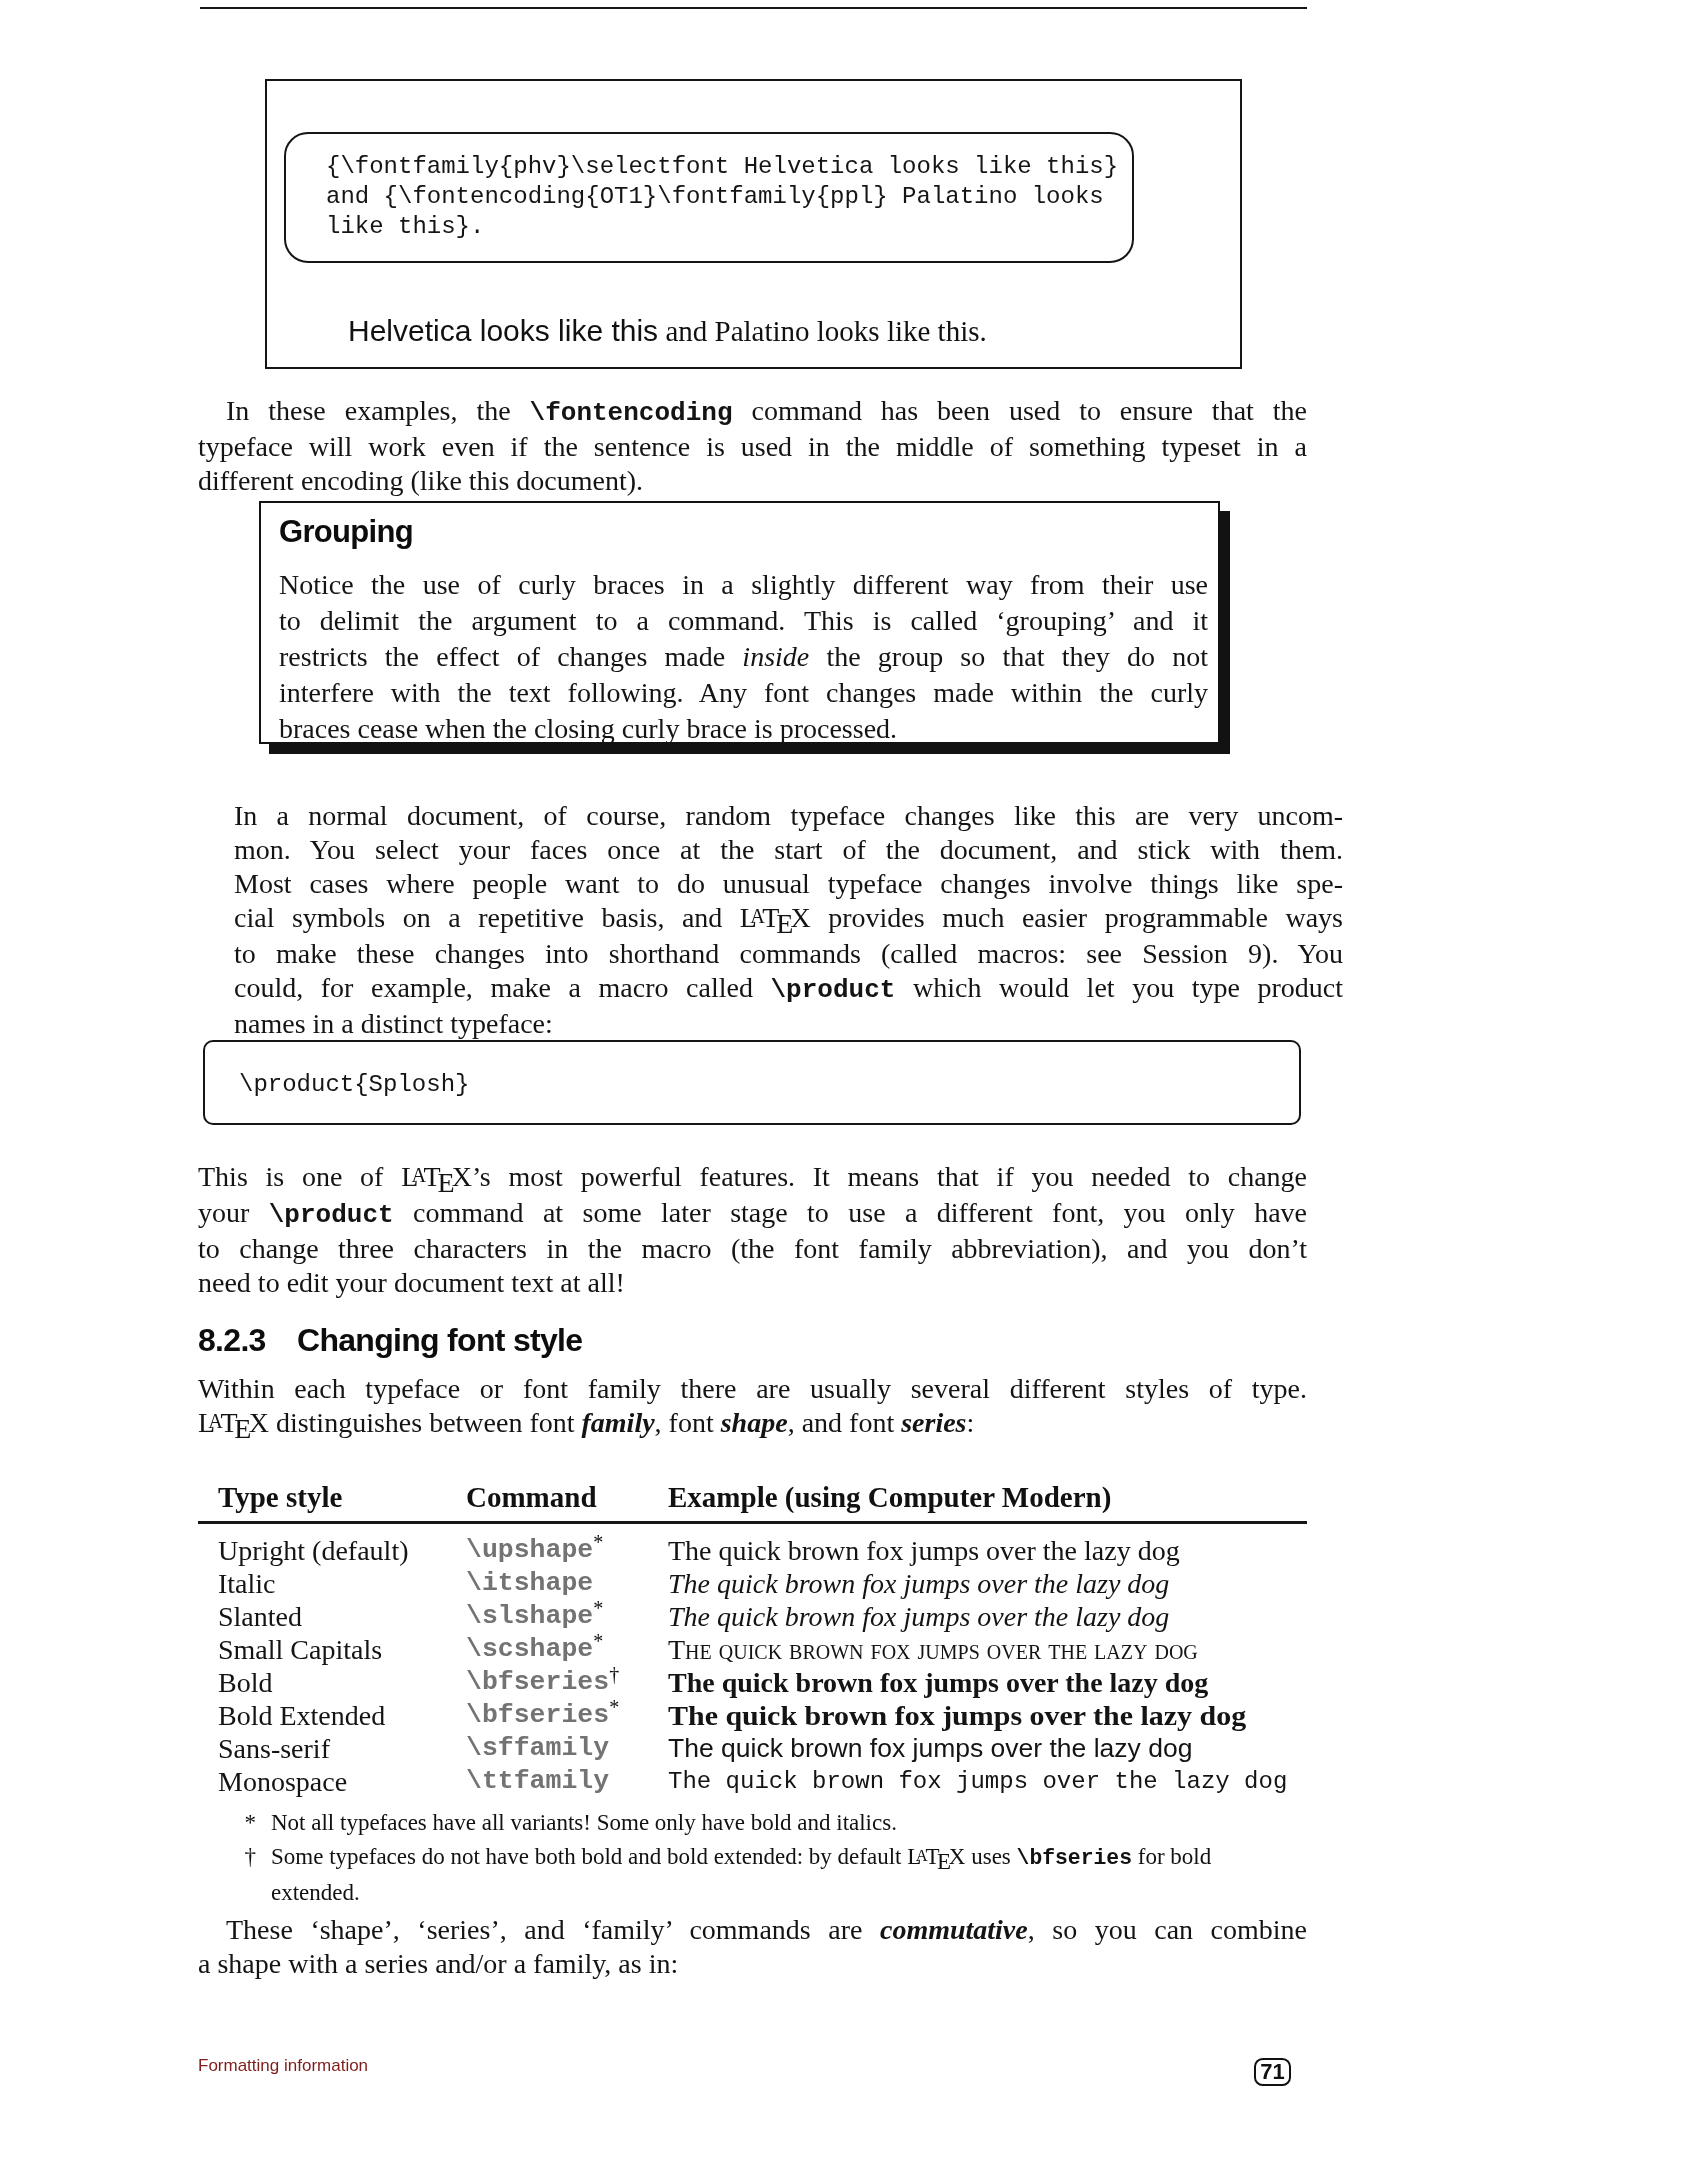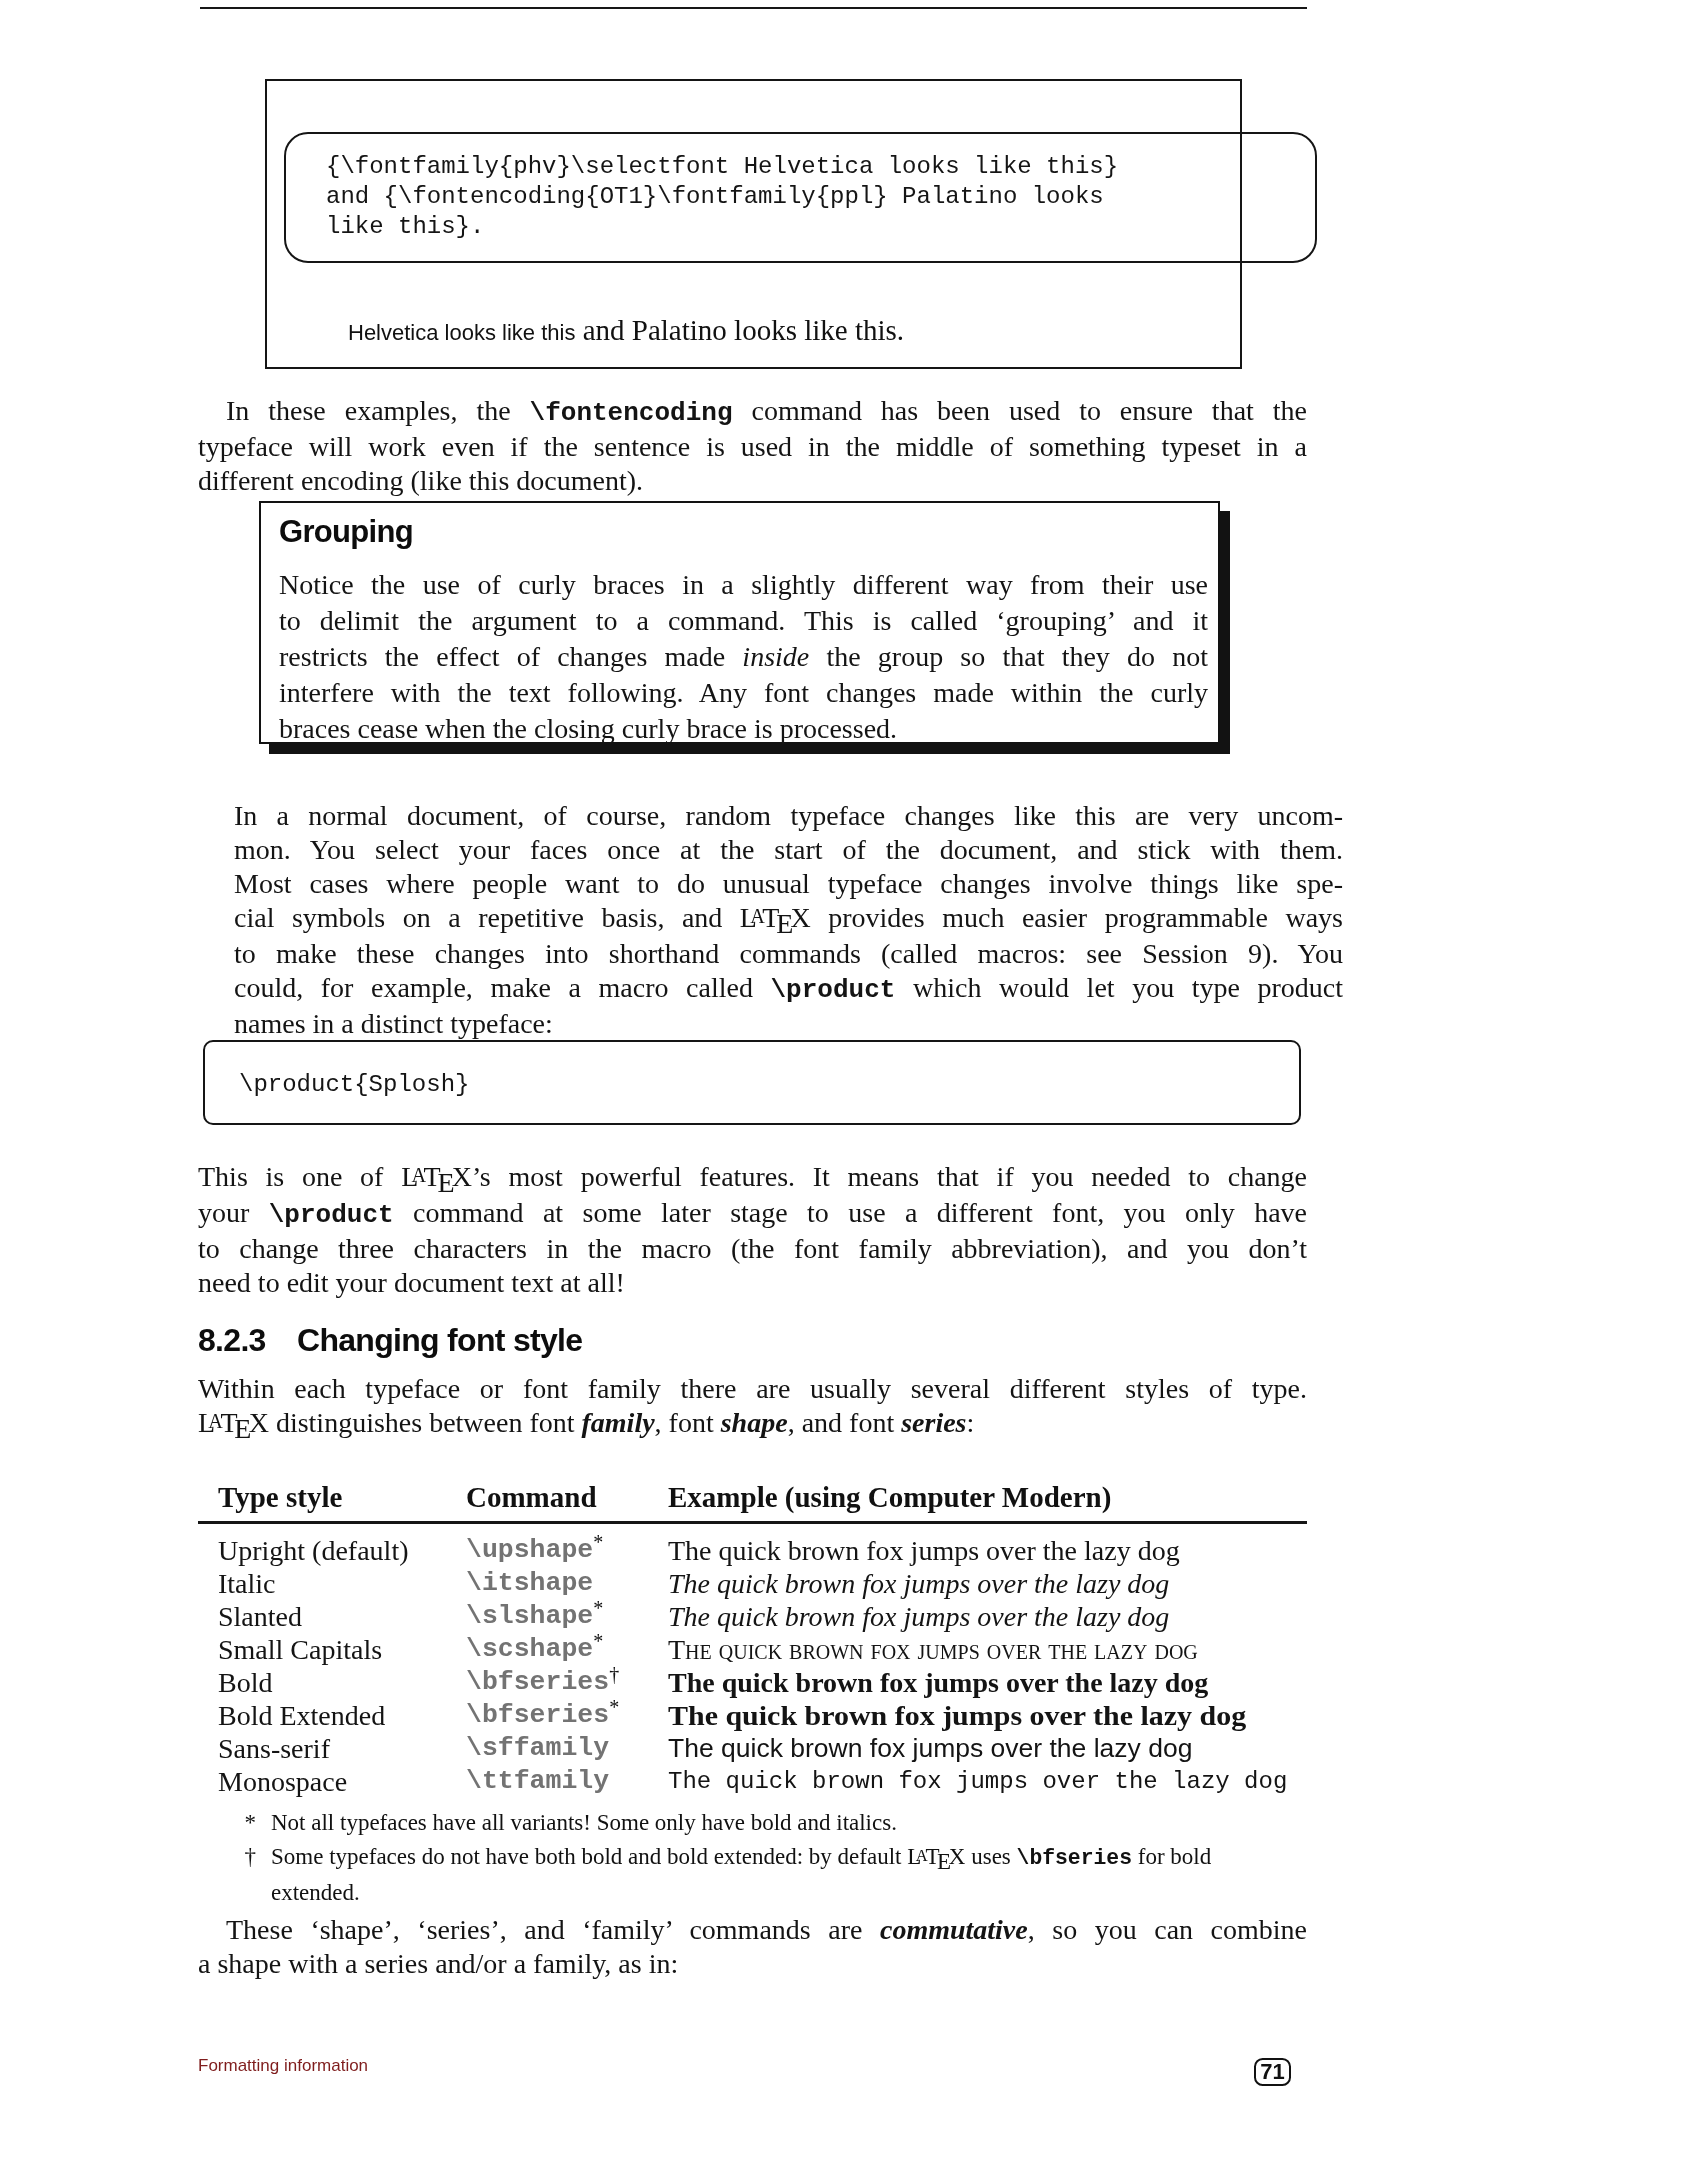--- a/index.html
+++ b/index.html
@@ -9,26 +9,26 @@
     background:#ffffff;
     overflow:hidden;
     font-family:"Liberation Serif", serif;
     color:#111111;
   }
   .abs{position:absolute;}
   
   #top-rule{left:200px;top:6.6px;width:1107px;height:2.6px;background:#161616;}
   
   #example-box{left:265px;top:79px;width:973px;height:286px;border:2px solid #151515;}
-  #code-box-1{position:absolute;left:17px;top:51px;width:1033px;height:131px;
+  #code-box-1{position:absolute;left:17px;top:51px;width:850px;height:131px;
     border:2px solid #151515;border-radius:24px;box-sizing:border-box;}
   .codeline{white-space:pre;font-family:"Liberation Mono", monospace;font-size:24px;line-height:30px;color:#151515;}
   #code-box-1 .codewrap{position:absolute;left:40px;top:18px;}
   #example-output{position:absolute;left:81px;top:233px;white-space:nowrap;}
-  .out-sans{font-family:"Liberation Sans", sans-serif;font-size:22px;color:#111;}
+  .out-sans{font-family:"Liberation Sans", sans-serif;font-size:30px;color:#111;}
   .out-serif{font-family:"Liberation Serif", serif;font-size:29px;color:#111;}
   
   .bodypara{width:1109px;font-size:28px;color:#141414;}
   .jline{white-space:nowrap;text-align:justify;text-align-last:justify;line-height:34px;}
   .jlast{text-align-last:left;}
   .indent{padding-left:28px;}
   .tt{font-family:"Liberation Mono", monospace;font-weight:700;font-size:0.93em;}
   .it{font-style:italic;}
   .bi{font-weight:700;font-style:italic;}
   

